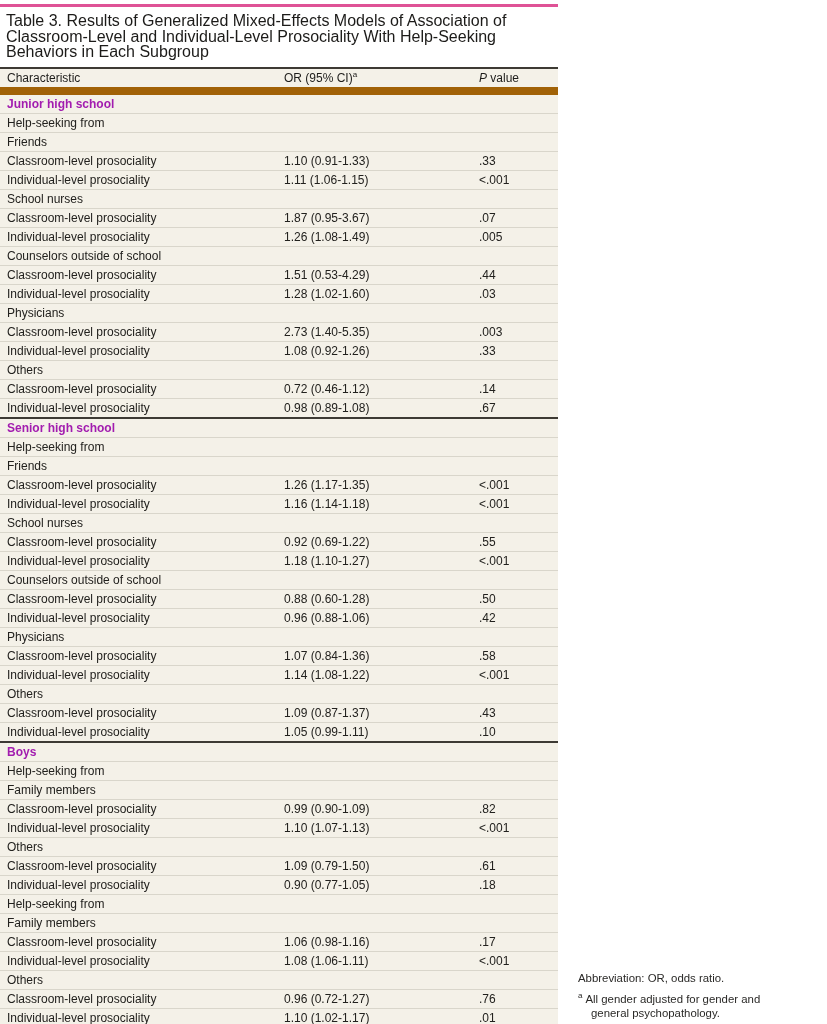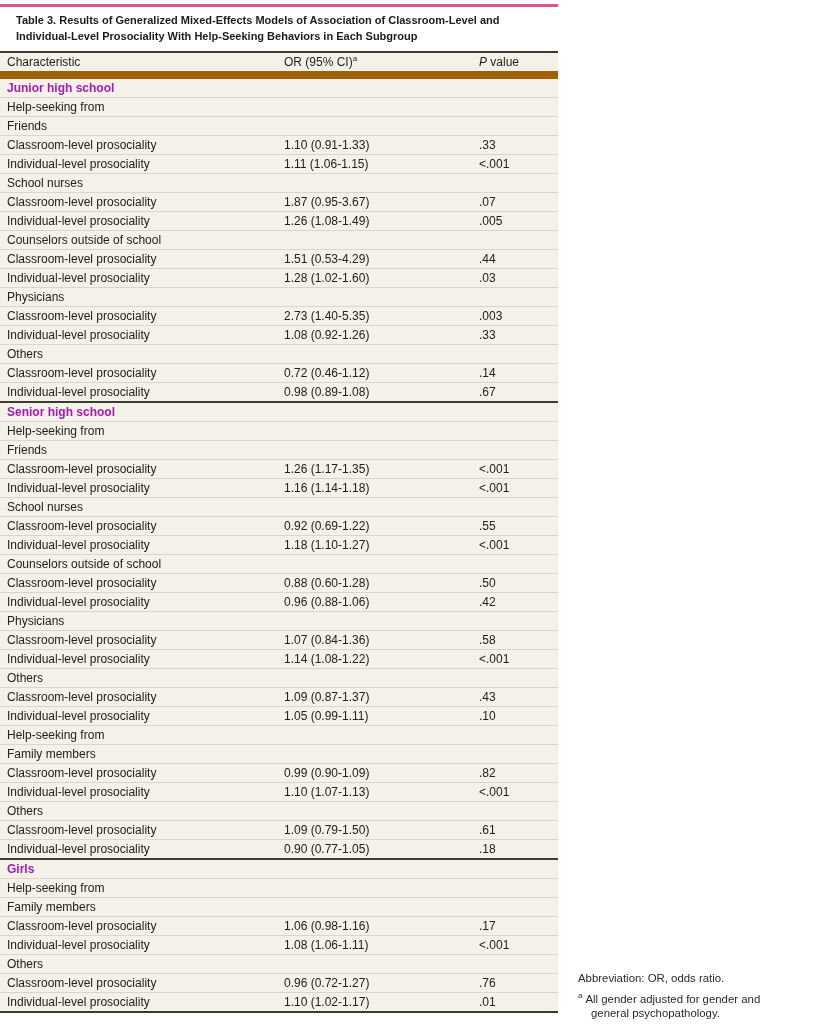--- a/index.html
+++ b/index.html
@@ -20,26 +20,25 @@
     left: 0;
     top: 0;
     width: 558px;
   }
   .accent-bar {
     height: 3px;
     margin-top: 4px;
     background: #df5296;
   }
   .table-title {
-    font-size: 11px;
+    font-size: 16px;
     line-height: 15.5px;
-    font-weight: bold;
+    font-weight: normal;
     color: #1c1b19;
     padding: 6px 10px 7px 6px;
-    margin-left: 10px;
   }
   table.results {
     border-collapse: collapse;
     width: 558px;
     font-size: 12px;
     color: #22211e;
     border-bottom: 2px solid #3d3a34;
   }
   table.results th, table.results td {
     background: #f4f1e8;
@@ -262,20 +261,23 @@
           <tr>
             <td class="indent-2">Classroom-level prosociality</td>
             <td>1.09 (0.87-1.37)</td>
             <td>.43</td>
           </tr>
           <tr>
             <td class="indent-2">Individual-level prosociality</td>
             <td>1.05 (0.99-1.11)</td>
             <td>.10</td>
           </tr>
+          <tr class="section-row">
+            <td colspan="3" class="indent-0">Boys</td>
+          </tr>
           <tr>
             <td class="indent-0">Help-seeking from</td>
             <td></td>
             <td></td>
           </tr>
           <tr>
             <td class="indent-1">Family members</td>
             <td></td>
             <td></td>
           </tr>
@@ -296,23 +298,20 @@
           </tr>
           <tr>
             <td class="indent-2">Classroom-level prosociality</td>
             <td>1.09 (0.79-1.50)</td>
             <td>.61</td>
           </tr>
           <tr>
             <td class="indent-2">Individual-level prosociality</td>
             <td>0.90 (0.77-1.05)</td>
             <td>.18</td>
-          </tr>
-          <tr class="section-row">
-            <td colspan="3" class="indent-0">Girls</td>
           </tr>
           <tr>
             <td class="indent-0">Help-seeking from</td>
             <td></td>
             <td></td>
           </tr>
           <tr>
             <td class="indent-1">Family members</td>
             <td></td>
             <td></td>

